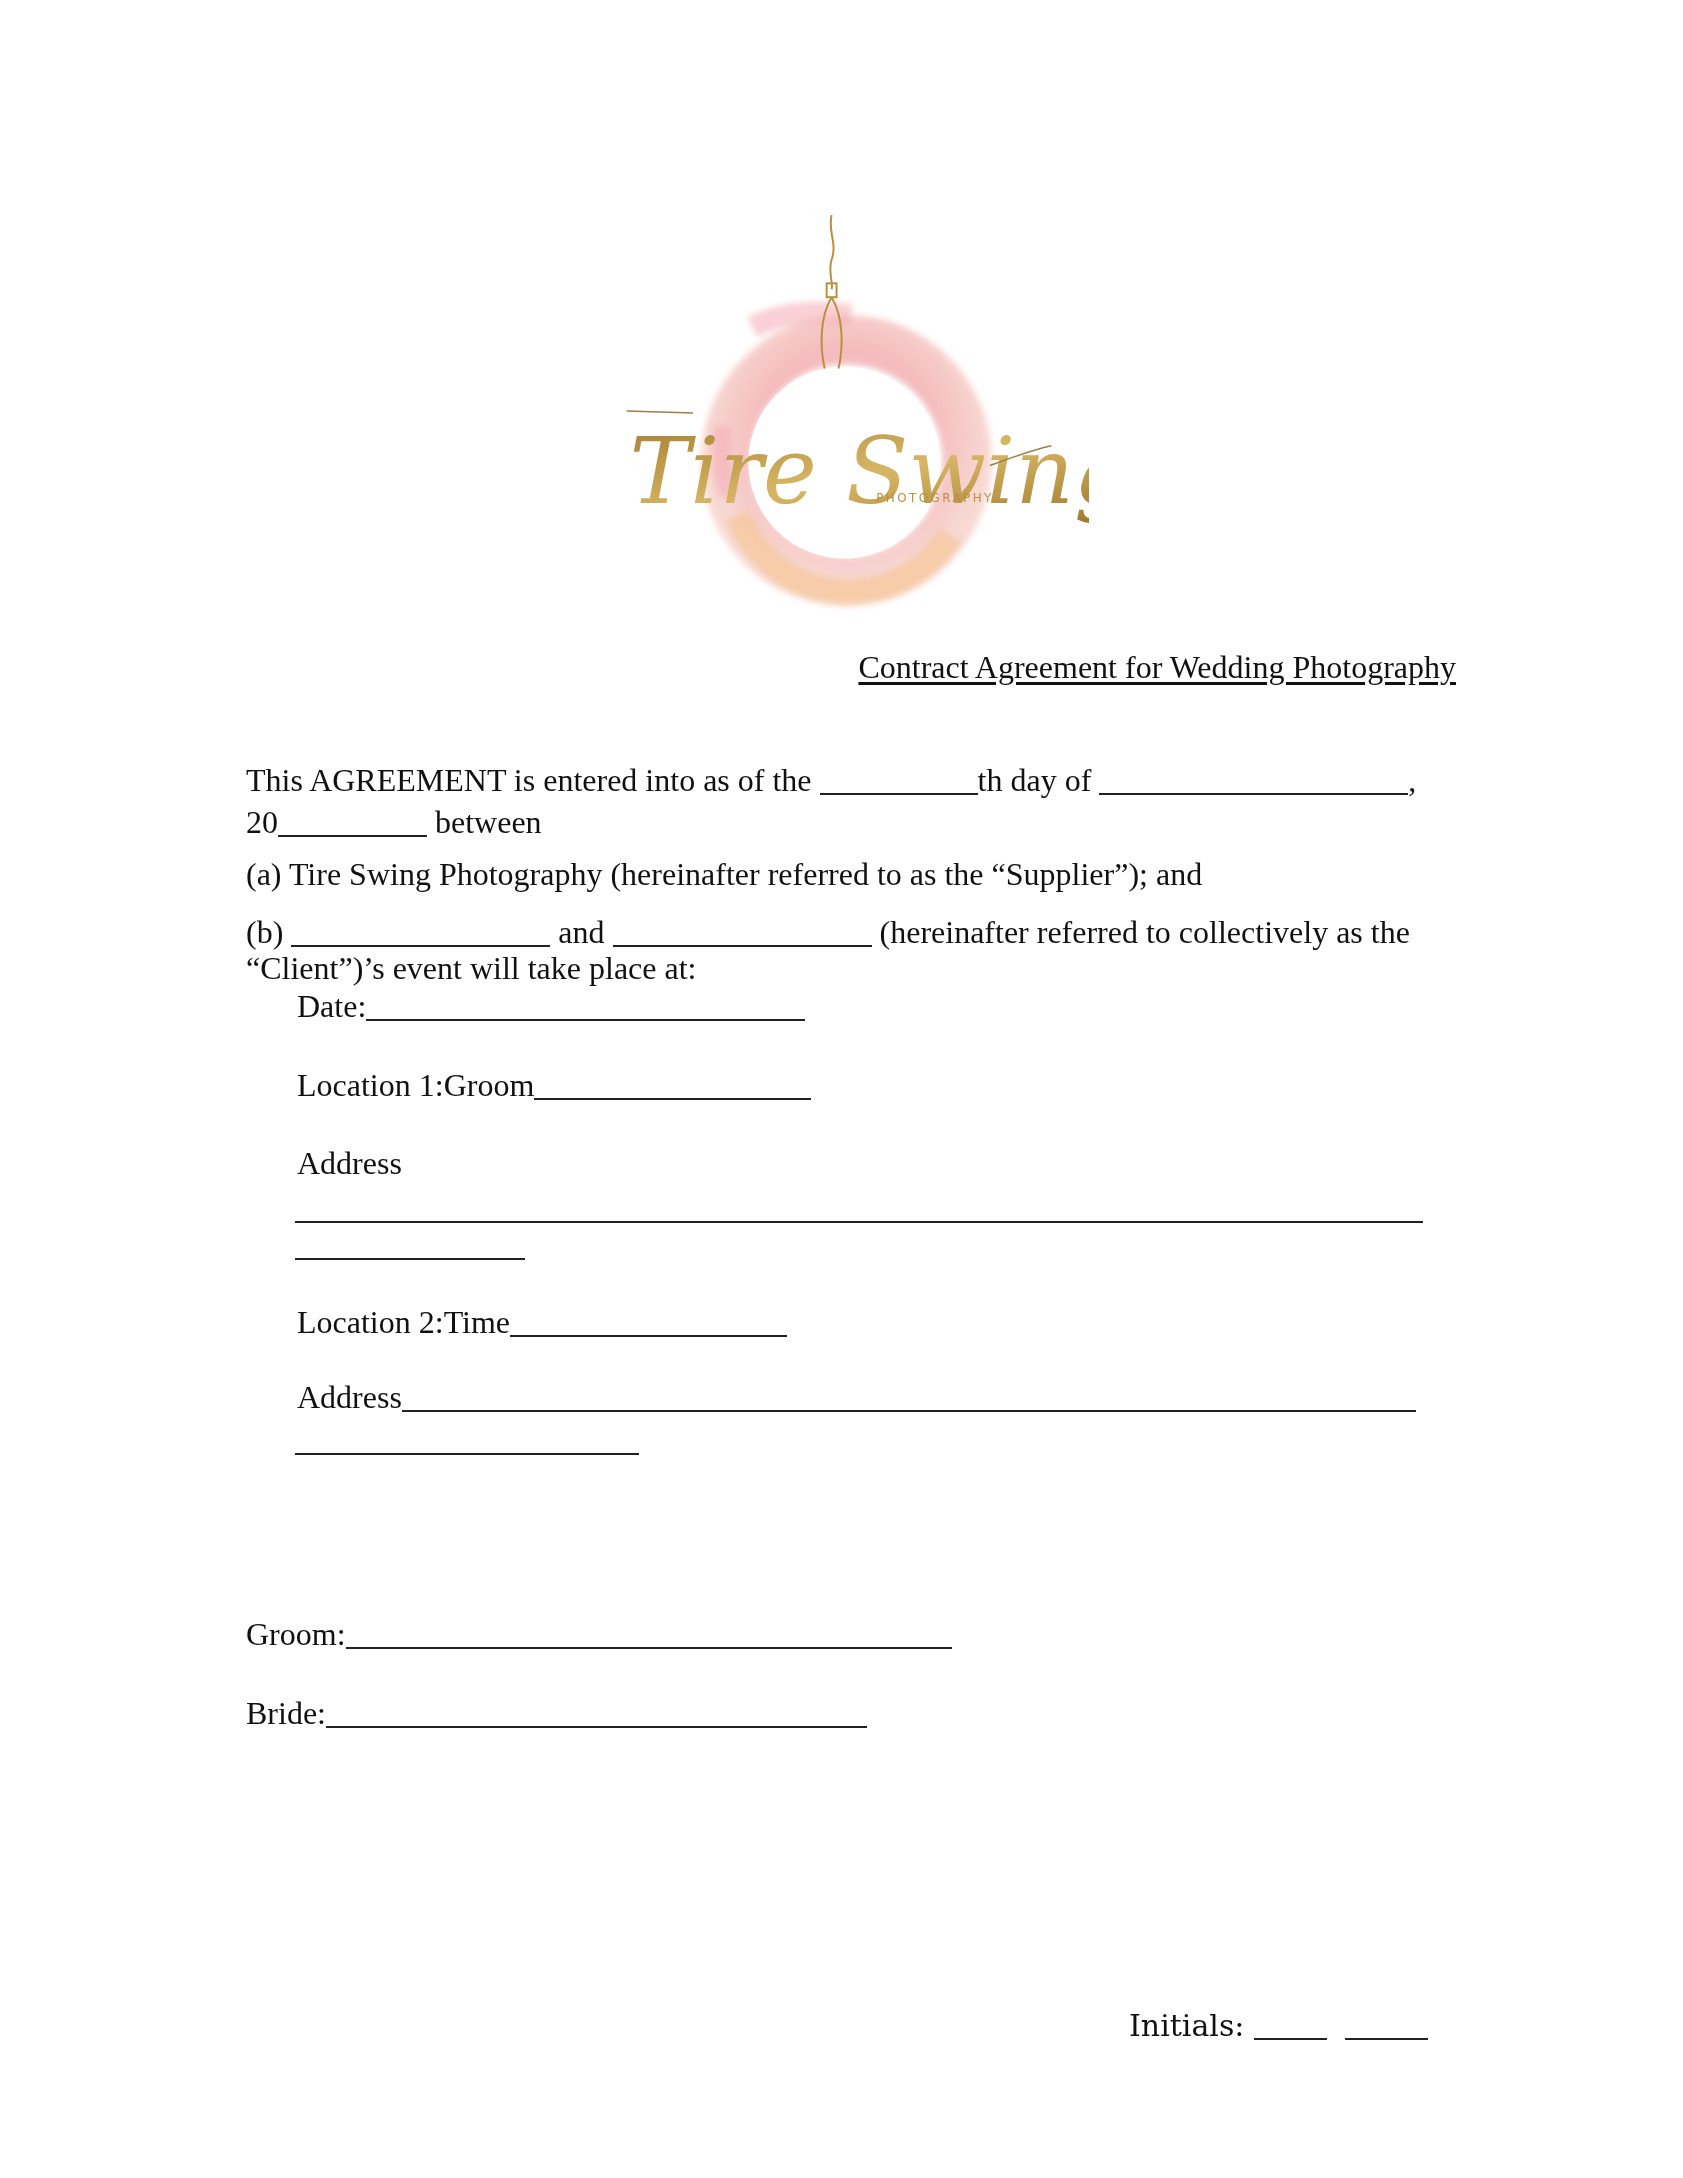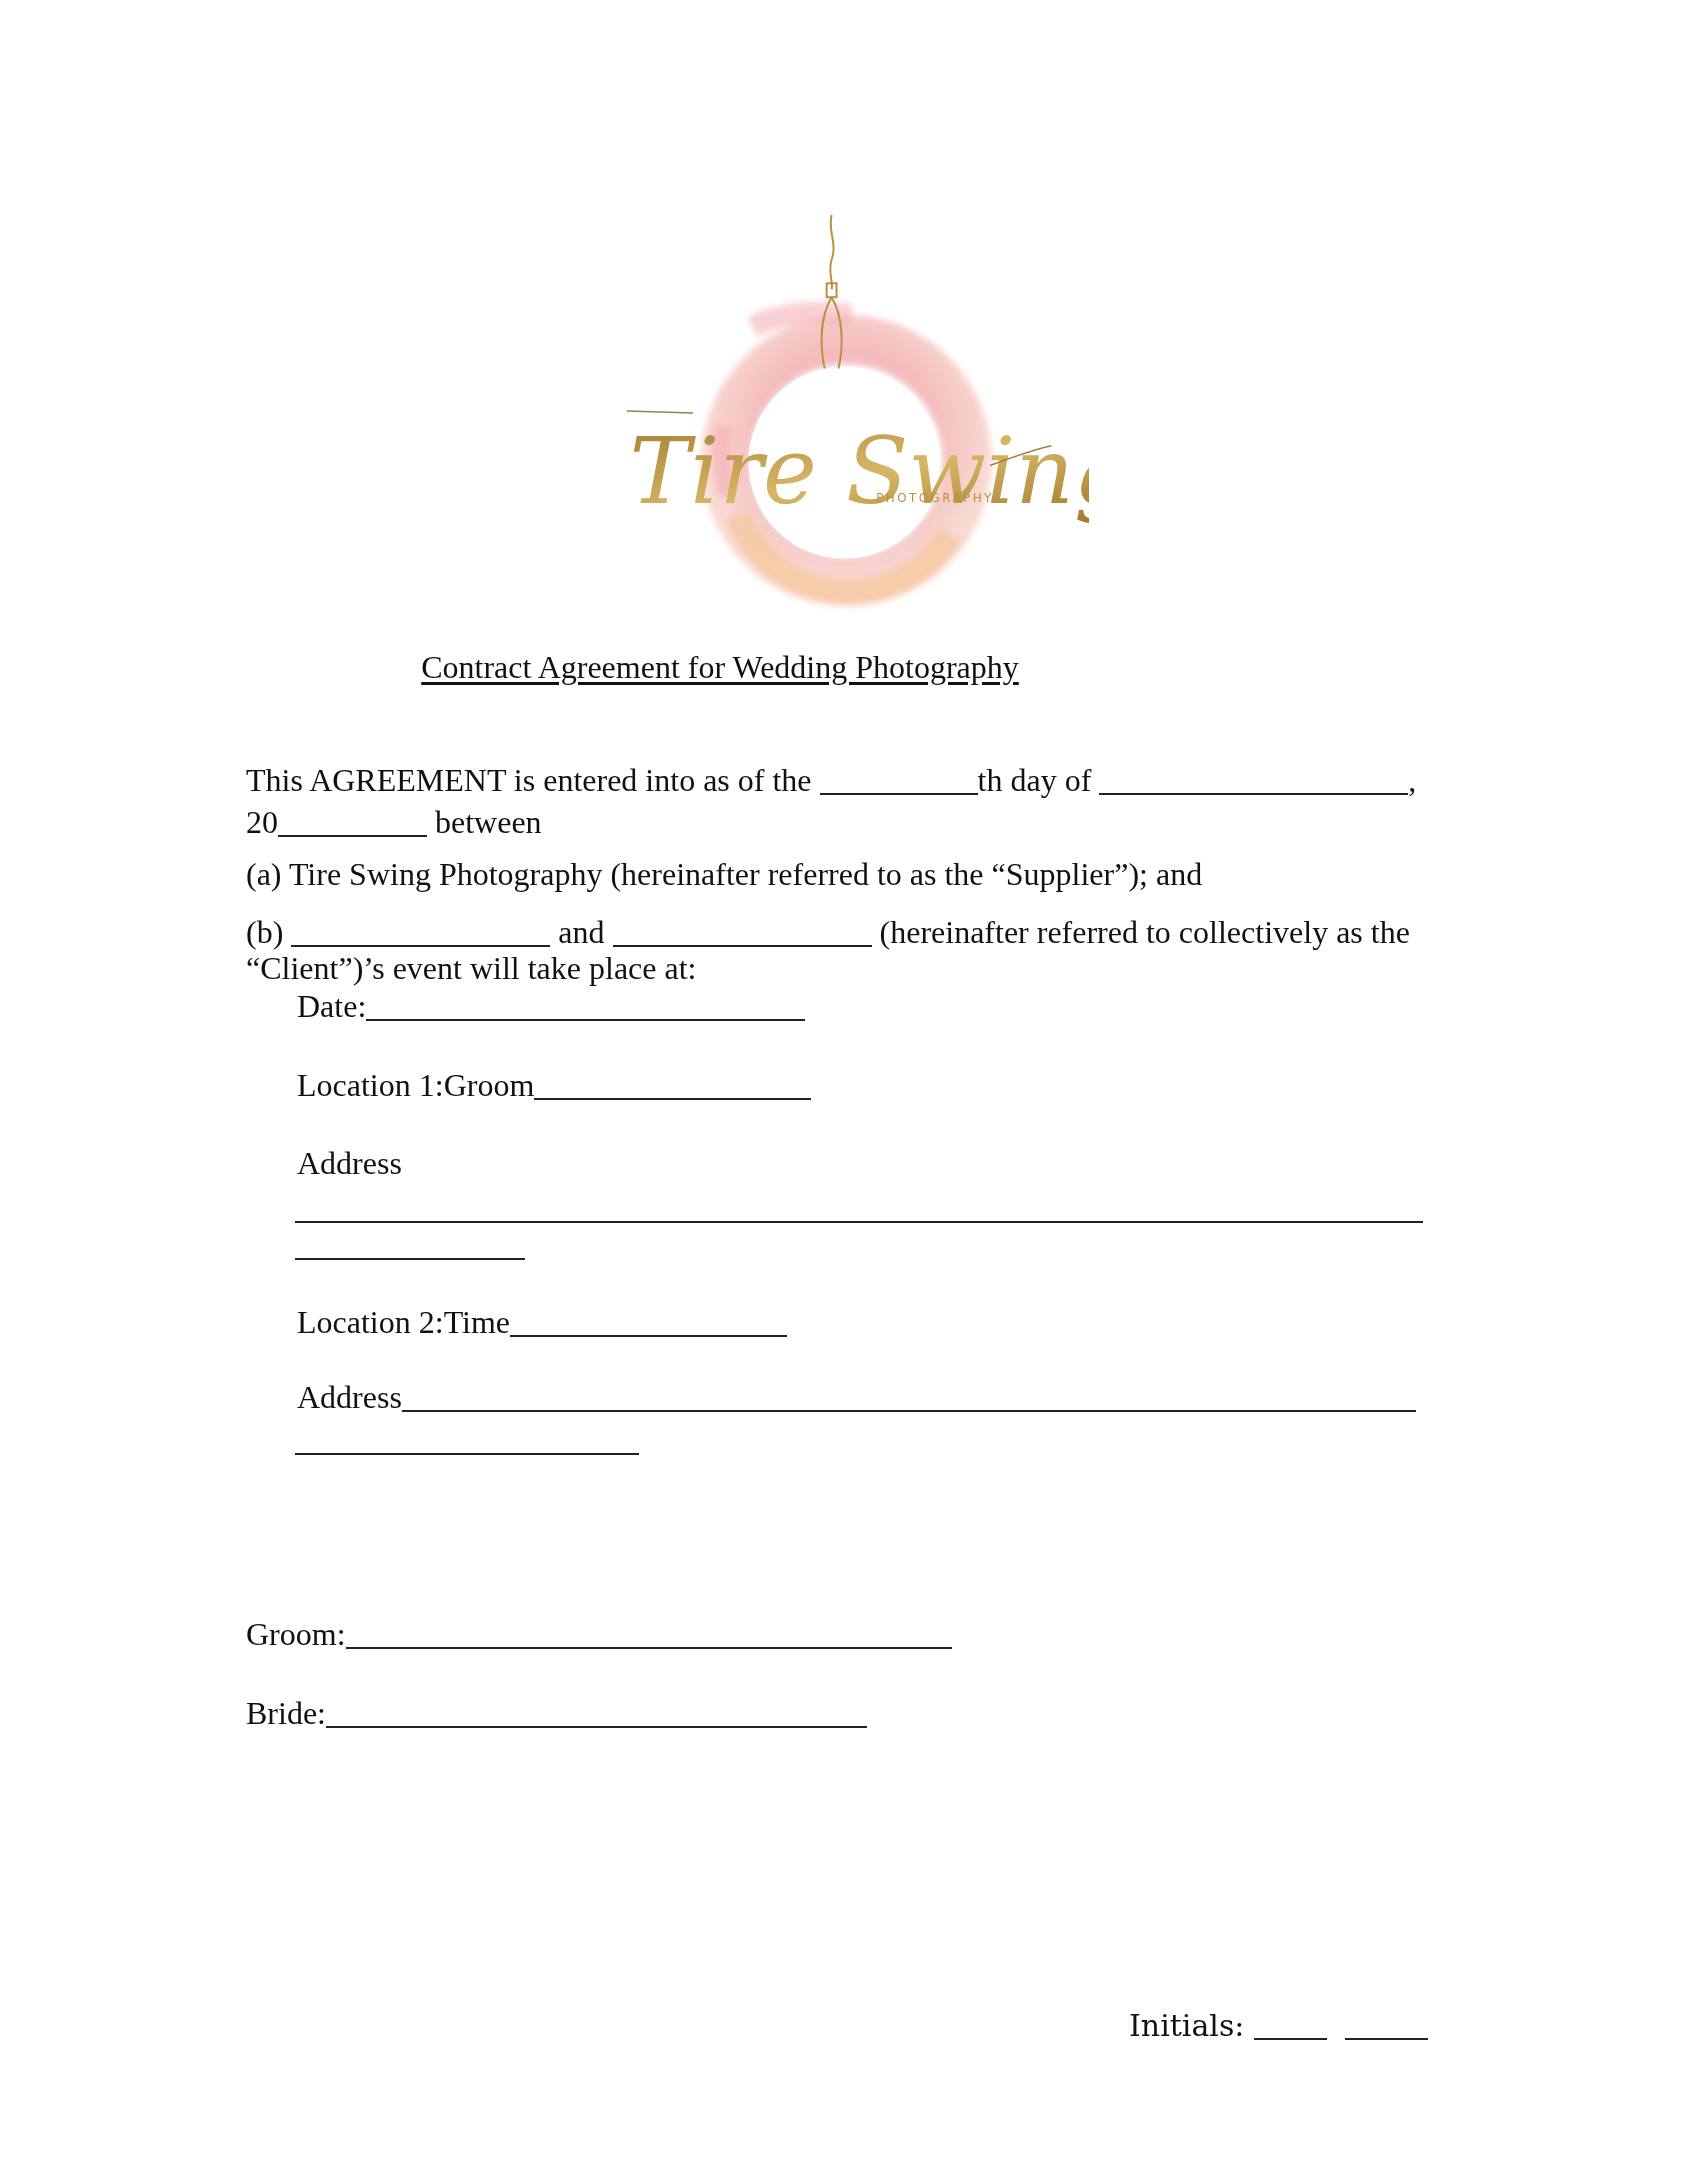--- a/index.html
+++ b/index.html
@@ -4,21 +4,21 @@
 <style>
   html, body { margin: 0; padding: 0; background: #ffffff; }
   body { width: 1683px; height: 2178px; position: relative; overflow: hidden;
          font-family: "Liberation Serif", "DejaVu Serif", serif; color: #111111; }
   .page { position: absolute; left: 0; top: 0; width: 1683px; height: 2178px; background: #fff; }
 
   
   .logo { position: absolute; left: 594px; top: 198px; width: 495px; height: 436px; }
   .logo svg { width: 495px; height: 436px; display: block; }
 
-  .title { position: absolute; left: 0; width: 1440px; top: 651px; text-align: center;
+  .title { position: absolute; left: 16px; width: 1440px; top: 651px; text-align: right;
            font-size: 32px; text-decoration: underline; text-underline-offset: 4px; line-height: 1; }
 
   .line { position: absolute; font-size: 32px; line-height: 1; white-space: nowrap; }
   .blank { display: inline-block; border-bottom: 2px solid #222; height: 0; vertical-align: baseline; margin-bottom: -4px; }
   .rule { position: absolute; height: 0; border-bottom: 2px solid #222; }
 
   .initials { position: absolute; left: 1129px; top: 1982px; font-family: "DejaVu Serif", serif;
               font-size: 30px; line-height: 1; white-space: nowrap; margin-top: 29px; }
 </style>
 </head>

